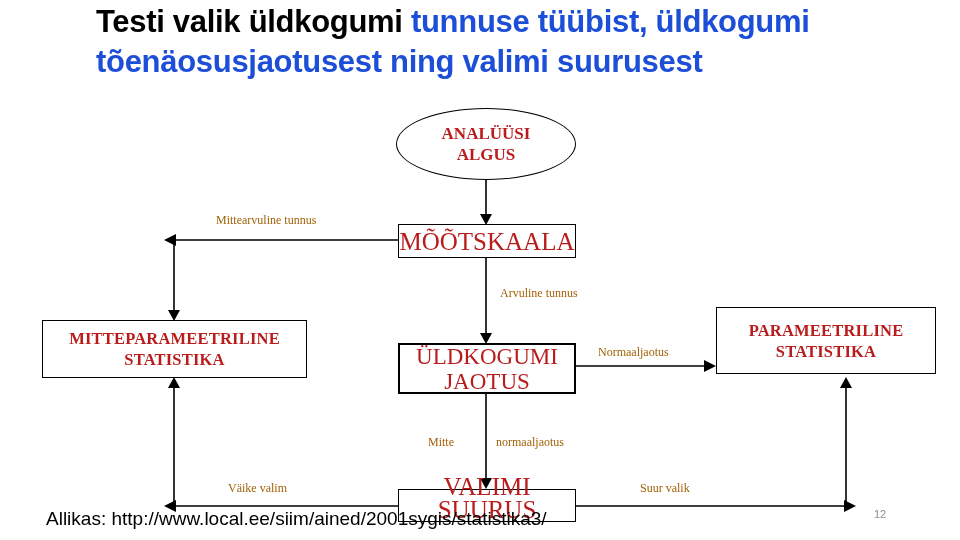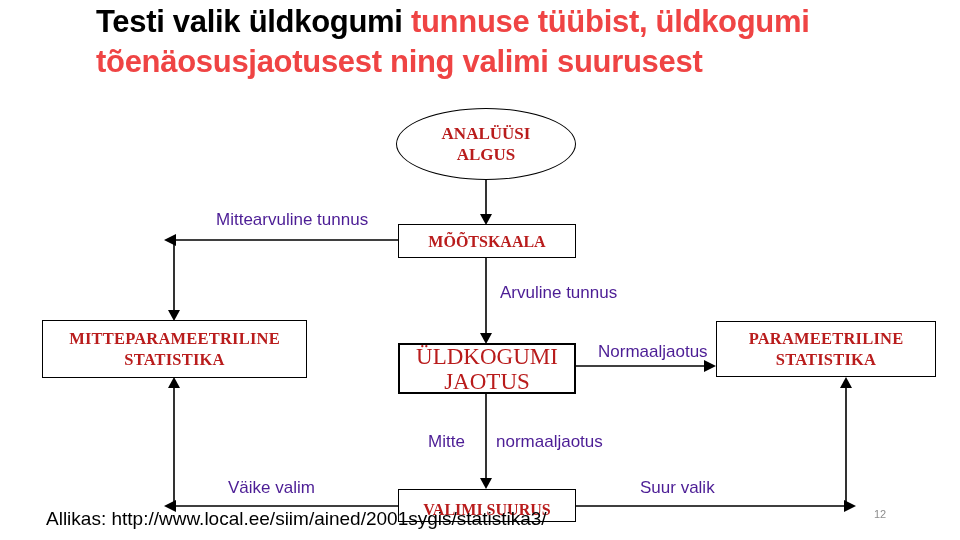--- a/index.html
+++ b/index.html
@@ -22,21 +22,21 @@
     left: 96px;
     top: 2px;
     width: 780px;
     font-family: "Liberation Sans", sans-serif;
     font-weight: bold;
     font-size: 31px;
     line-height: 40px;
     letter-spacing: -0.3px;
     color: #000000;
   }
-  #title .blue { color: #ef4444; }
+  #title .blue { color: #1d4ed8; }
 
   
   #diagram {
     position: absolute;
     left: 0;
     top: 0;
     width: 960px;
     height: 540px;
   }
 
@@ -54,43 +54,42 @@
   }
   .node-ellipse {
     border: 1.4px solid #000000;
     border-radius: 50%;
     font-weight: bold;
     font-size: 17px;
     line-height: 21px;
   }
   .node-box-thin {
     border: 1.2px solid #000000;
-    font-size: 16px;
+    font-size: 25px;
     line-height: 23px;
-    font-weight: bold;
   }
   .node-box-thick {
     border: 2.2px solid #000000;
     font-size: 23px;
     line-height: 25px;
   }
   .node-box-bold {
     border: 1.4px solid #000000;
     font-weight: bold;
     font-size: 16.5px;
     line-height: 21px;
     letter-spacing: 0.2px;
   }
 
   .edge-label {
     position: absolute;
-    font-family: Liberation Sans, sans-serif;
-    font-size: 17px;
+    font-family: Liberation Serif, serif;
+    font-size: 12px;
     line-height: 20px;
-    color: #4c1d95;
+    color: #a16207;
     white-space: nowrap;
     background: transparent;
   }
 
   
   #source {
     position: absolute;
     left: 46px;
     top: 509px;
     font-family: "Liberation Sans", sans-serif;
@@ -170,21 +169,21 @@
     </div>
   </div>
 
   <div class="node node-box-thick" style="left:398px; top:343px; width:178px; height:51px;">
     <div>
       <div>ÜLDKOGUMI</div>
       <div>JAOTUS</div>
     </div>
   </div>
 
-  <div class="node node-box-bold" style="left:716px; top:321px; width:220px; height:56px;">
+  <div class="node node-box-bold" style="left:716px; top:307px; width:220px; height:67px;">
     <div>
       <div>PARAMEETRILINE</div>
       <div>STATISTIKA</div>
     </div>
   </div>
 
   <div class="node node-box-thin" style="left:398px; top:489px; width:178px; height:33px;align-items:flex-end;">
     <span>VALIMI SUURUS</span>
   </div>
 

